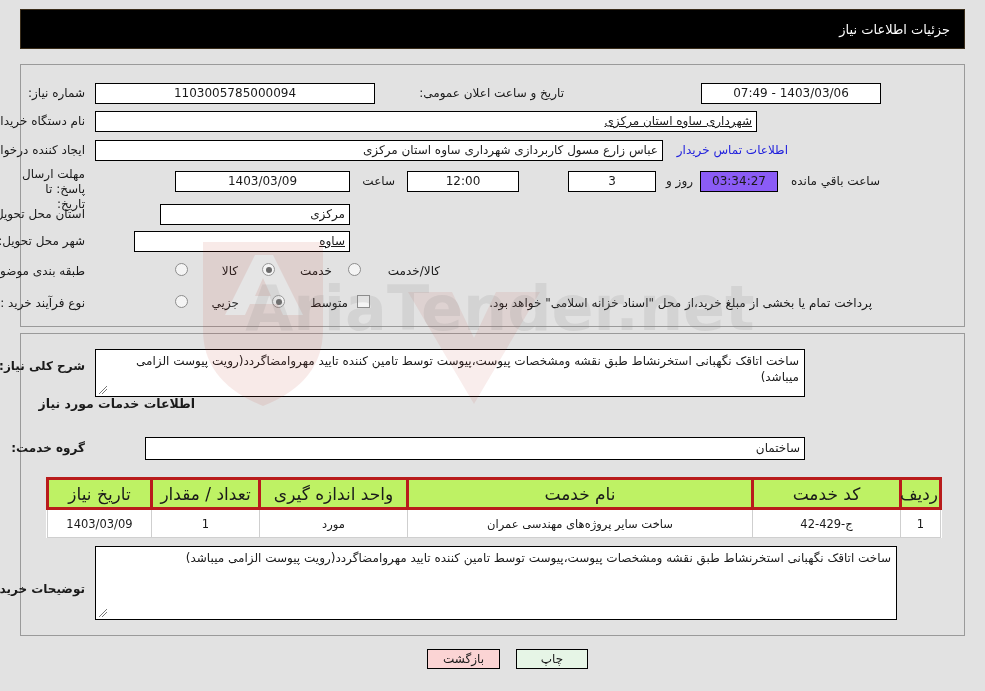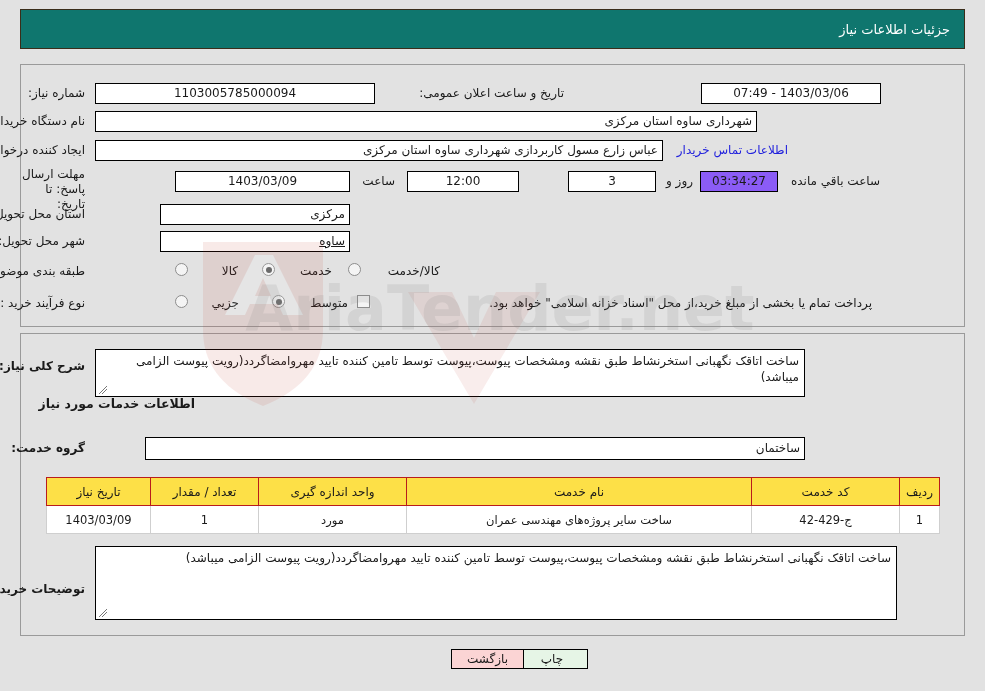--- a/index.html
+++ b/index.html
@@ -26,21 +26,21 @@
     z-index: 5;
   }
 
   
   .header-bar {
     position: absolute;
     left: 20px;
     top: 9px;
     width: 945px;
     height: 40px;
-    background: #0f766e;
+    background: #000000;
     border: 1px solid #3a2d1a;
     box-sizing: border-box;
     color: #ffffff;
     display: flex;
     align-items: center;
     justify-content: flex-start;
     padding-right: 14px;
     font-size: 13px;
   }
 
@@ -146,25 +146,25 @@
     position: absolute;
     left: 46px;
     top: 477px;
     width: 893px;
     border-collapse: collapse;
     font-size: 11.5px;
     background: #ffffff;
     table-layout: fixed;
   }
   .tbl th {
-    background: #fde047;
-    border: 1px solid #b91c1c;
+    background: #bef264;
+    border: 3px solid #b91c1c;
     height: 25px;
     font-weight: normal;
-    font-size: 12px;
+    font-size: 17px;
     color: #1a1a1a;
   }
   .tbl td {
     border: 1px solid #cfcfcf;
     height: 25px;
     text-align: center;
     color: #1a1a1a;
     background: #ffffff;
   }
   .tbl tbody tr { background: #ffffff; }
@@ -193,40 +193,40 @@
 
 <div class="panel" id="panel-top"></div>
 
 <div class="lbl" style="right:900px; top:86px;">شماره نیاز:</div>
 <div class="fld center" style="right:610px; top:83px; width:280px;">1103005785000094</div>
 
 <div class="lbl" style="right:421px; top:86px;">تاریخ و ساعت اعلان عمومی:</div>
 <div class="fld center" style="right:104px; top:83px; width:180px;">1403/03/06 - 07:49</div>
 
 <div class="lbl" style="right:900px; top:114px;">نام دستگاه خریدار:</div>
-<div class="fld" style="right:228px; top:111px; width:662px;">شهرداری ساوه استان مرکزی</div>
+<div class="fld" style="right:228px; top:111px; width:662px;text-decoration:underline;">شهرداری ساوه استان مرکزی</div>
 
 <div class="lbl" style="right:900px; top:143px;">ایجاد کننده درخواست:</div>
 <div class="fld" style="right:322px; top:140px; width:568px;">عباس زارع مسول کاربردازی شهرداری ساوه استان مرکزی</div>
 <div class="link" style="right:197px; top:143px;">اطلاعات تماس خریدار</div>
 
 <div class="lbl" style="right:900px; top:167px; width:68px; line-height:15px; white-space:normal; text-align:right;">مهلت ارسال پاسخ: تا تاریخ:</div>
 <div class="fld center" style="right:635px; top:171px; width:175px;">1403/03/09</div>
 <div class="lbl" style="right:590px; top:174px;">ساعت</div>
 <div class="fld center" style="right:466px; top:171px; width:112px;">12:00</div>
 <div class="fld center" style="right:329px; top:171px; width:88px;">3</div>
 <div class="lbl" style="right:292px; top:174px;">روز و</div>
 <div class="fld cream center" style="right:207px; top:171px; width:78px;">03:34:27</div>
 <div class="lbl" style="right:105px; top:174px;">ساعت باقي مانده</div>
 
 <div class="lbl" style="right:900px; top:207px;">استان محل تحویل:</div>
 <div class="fld" style="right:635px; top:204px; width:190px;">مرکزی</div>
 
 <div class="lbl" style="right:900px; top:234px;">شهر محل تحویل:</div>
-<div class="fld" style="right:635px; top:231px; width:190px;text-decoration:underline;">ساوه</div>
+<div class="fld" style="right:635px; top:231px; width:216px;text-decoration:underline;">ساوه</div>
 
 <div class="lbl" style="right:900px; top:264px;">طبقه بندی موضوعی:</div>
 
 <span class="radio" id="cat-r0" style="right:797px; top:263px;"></span>
 <div class="lbl" style="right:747px; top:264px;">کالا</div>
 
 <span class="radio on" id="cat-r1" style="right:710px; top:263px;"></span>
 <div class="lbl" style="right:653px; top:264px;">خدمت</div>
 
 <span class="radio" id="cat-r2" style="right:624px; top:263px;"></span>
@@ -293,21 +293,21 @@
 <div class="lbl lbl-bold" style="right:900px; top:582px;">توضیحات خریدار:</div>
 <div class="ta" style="right:88px; top:546px; width:802px; height:74px;">
   <span>ساخت اتاقک نگهبانی استخرنشاط طبق نقشه ومشخصات پیوست،پیوست توسط تامین کننده تایید مهروامضاگردد(رویت پیوست الزامی میباشد)</span>
   <svg class="grip" viewBox="0 0 10 10">
     <line x1="1" y1="9" x2="9" y2="1" stroke="#777" stroke-width="1"></line>
     <line x1="4" y1="9" x2="9" y2="4" stroke="#777" stroke-width="1"></line>
   </svg>
 </div>
 
 <div class="btn" id="btn-print" style="left:516px; top:649px; width:72px;">چاپ</div>
-<div class="btn" id="btn-back" style="left:427px; top:649px; width:73px;margin-left:24px;">بازگشت</div>
+<div class="btn" id="btn-back" style="left:427px; top:649px; width:73px;">بازگشت</div>
 
 <svg class="watermark" viewBox="0 0 985 691" xmlns="http://www.w3.org/2000/svg">
   <g opacity="0.10">
     <path d="M203 242 h120 v88 q0 52 -60 76 q-60 -24 -60 -76 z" fill="#c0392b"></path>
     <path d="M255 255 h18 l30 60 h-20 l-5 -11 h-28 l-5 11 h-20 z M263 278 l-8 18 h16 z" fill="#ffffff"></path>
   </g>
   <g opacity="0.09" fill="#c0392b">
     <path d="M408 292 l44 0 l22 46 l22 -46 l44 0 l-66 112 z"></path>
   </g>
   <text x="500" y="330" font-family="DejaVu Sans, sans-serif" font-size="62" font-weight="bold" fill="#8a8a8a" opacity="0.16" text-anchor="middle">AriaTender.net</text>

